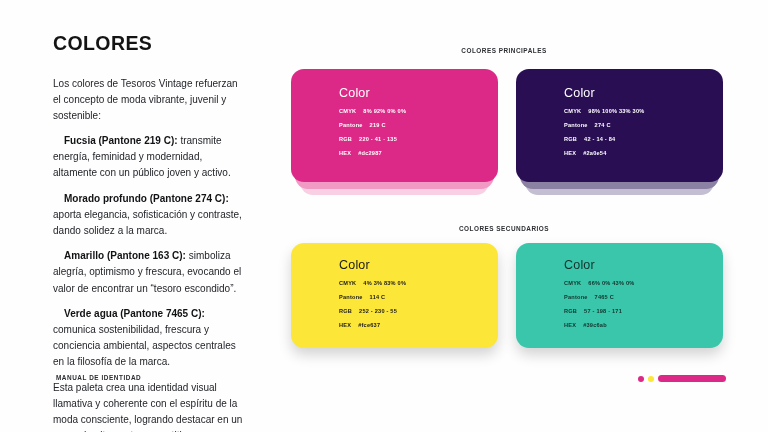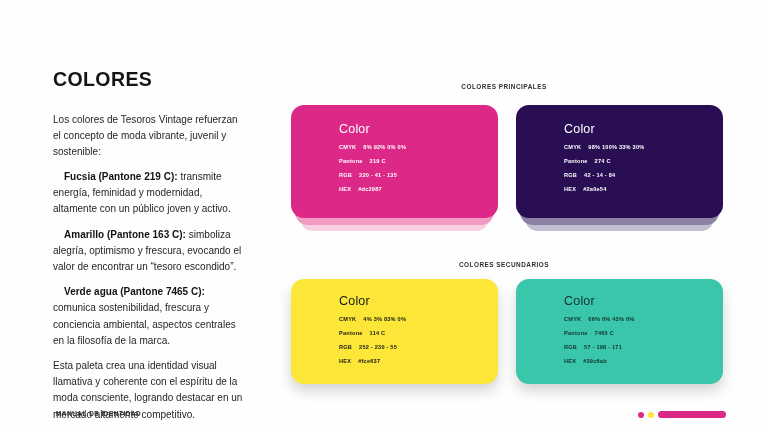--- a/index.html
+++ b/index.html
@@ -15,21 +15,20 @@
     font-family: "Liberation Sans", sans-serif;
     color: #1b1b1b;
     -webkit-font-smoothing: antialiased;
   }
 
   
   .slide {
     position: absolute;
     inset: 0;
     background: #fefefe;
-    margin-top: 36px;
   }
 
   
   .left-col {
     position: absolute;
     left: 53px;
     top: 34px;
     width: 195px;
   }
   .page-title {
@@ -163,20 +162,23 @@
 
   <div class="left-col">
     <h1 class="page-title">COLORES</h1>
 
     <p class="body-copy">Los colores de Tesoros Vintage refuerzan el concepto de moda vibrante, juvenil y sostenible:</p>
 
     <p class="body-copy">
       <span class="lead">Fucsia (Pantone 219 C):</span><span> transmite energía, feminidad y modernidad, altamente con un público joven y activo.</span>
     </p>
 
+    <p class="body-copy">
+      <span class="lead">Morado profundo (Pantone 274 C):</span><span> aporta elegancia, sofisticación y contraste, dando solidez a la marca.</span>
+    </p>
 
     <p class="body-copy">
       <span class="lead">Amarillo (Pantone 163 C):</span><span> simboliza alegría, optimismo y frescura, evocando el valor de encontrar un “tesoro escondido”.</span>
     </p>
 
     <p class="body-copy">
       <span class="lead">Verde agua (Pantone 7465 C):</span><span> comunica sostenibilidad, frescura y conciencia ambiental, aspectos centrales en la filosofía de la marca.</span>
     </p>
 
     <p class="body-copy">Esta paleta crea una identidad visual llamativa y coherente con el espíritu de la moda consciente, logrando destacar en un mercado altamente competitivo.</p>

